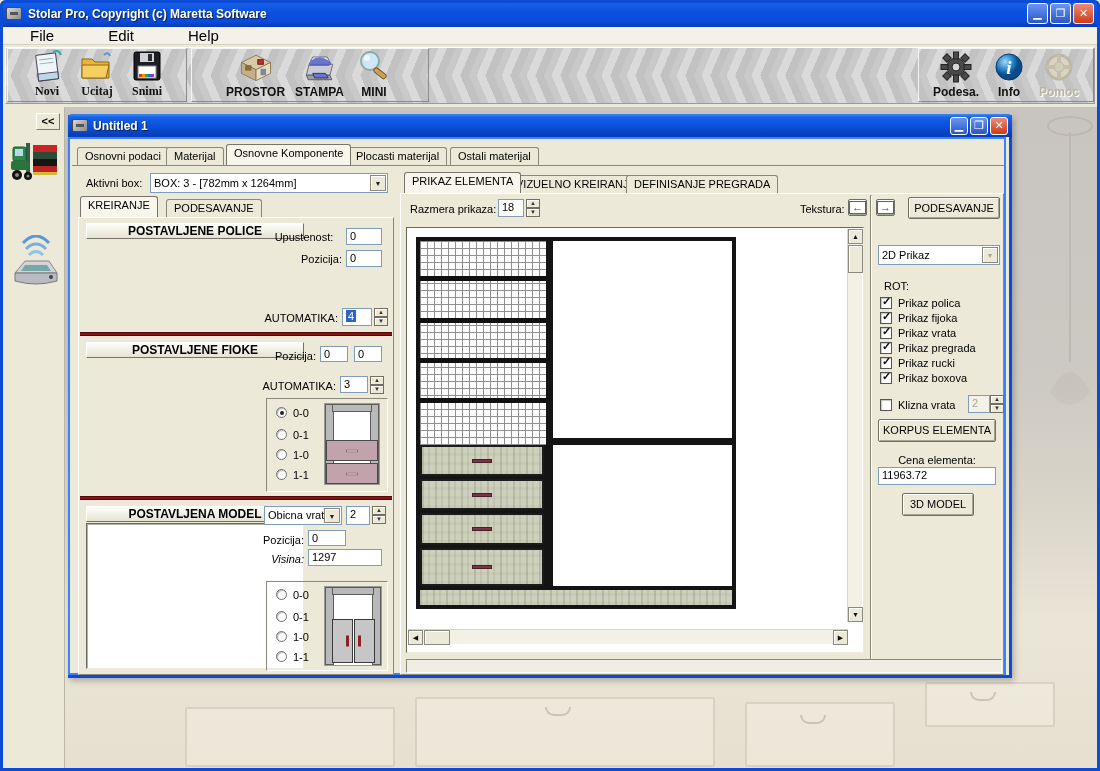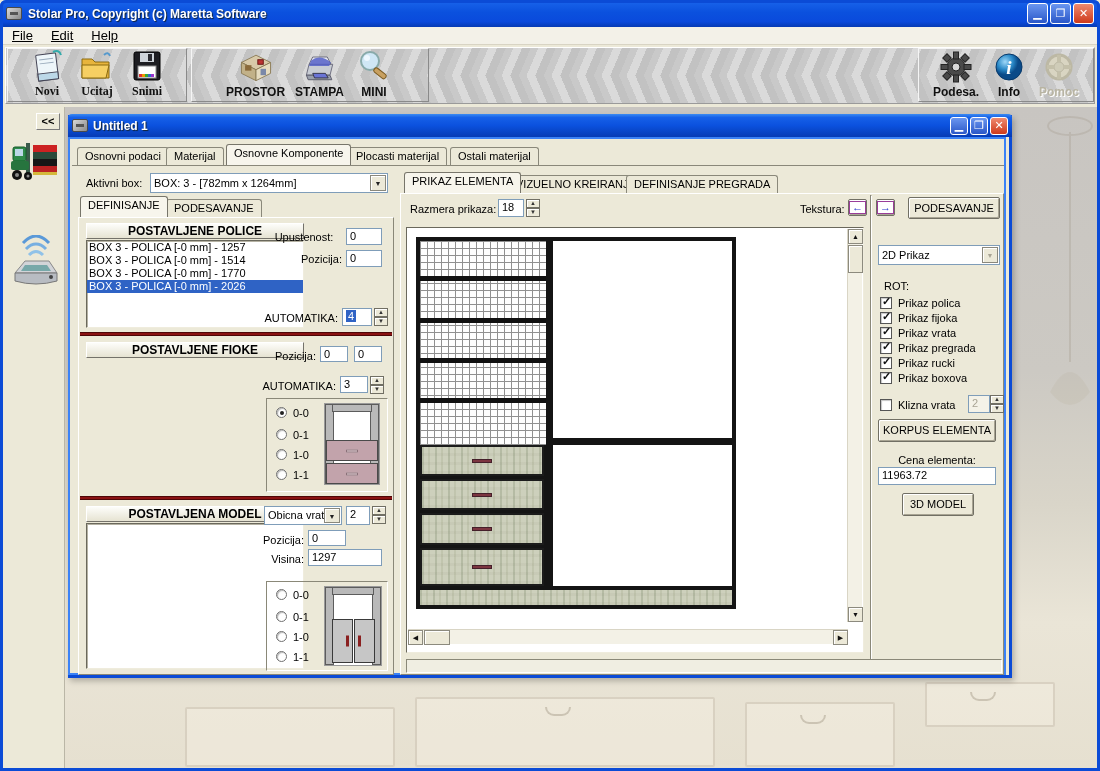--- a/index.html
+++ b/index.html
@@ -14,21 +14,21 @@
     background:linear-gradient(180deg,#3b8bf2 0%,#1660e8 12%,#0b51de 45%,#0a4adc 80%,#063bb4 100%);
     border-radius:6px 6px 0 0;display:flex;align-items:center;padding:0 6px;}
   .titlebar .ttl{color:#fff;font-size:12px;font-weight:bold;text-shadow:1px 1px 1px #123;margin-left:6px;flex:1;}
   .appicon{width:16px;height:13px;background:linear-gradient(135deg,#d8d8d8,#8a8a8a);border:1px solid #4a4a4a;border-radius:2px;position:relative;}
   .appicon:after{content:"";position:absolute;left:3px;top:4px;width:8px;height:3px;background:#555;}
   .wbtns{display:flex;gap:2px;}
   .wbtn{width:21px;height:21px;border-radius:3px;border:1px solid #fff;color:#fff;font-size:11px;line-height:18px;text-align:center;
     background:linear-gradient(#6a96f0,#2a57c8);}
   .wbtn.closefix{background:linear-gradient(#ef8a70,#ce3a1b);}
   .menubar{position:absolute;left:3px;top:27px;width:1094px;height:18px;background:#f3f1e8;border-bottom:1px solid #d8d4c4;display:flex;align-items:center;z-index:54;}
-  .menuitem{font-size:13px;padding:2px 9px;text-decoration:underline;}
+  .menuitem{font-size:15px;padding:2px 27px;}
   
   .toolband{position:absolute;left:3px;top:45px;width:1094px;height:62px;background:#ece9d8;z-index:53;}
   .chev{position:absolute;left:2px;top:2px;right:2px;bottom:3px;overflow:hidden;border:1px solid;border-color:#fff #9a9a9a #9a9a9a #fff;}
   .chev .ct,.chev .cb2{position:absolute;left:0;right:0;height:50%;}
   .chev .ct{top:0;background:repeating-linear-gradient(113deg,#c9c9c9 0 7px,#dadada 7px 15px,#c2c2c2 15px 23px);}
   .chev .cb2{bottom:0;background:repeating-linear-gradient(67deg,#c9c9c9 0 7px,#dadada 7px 15px,#c2c2c2 15px 23px);}
   .tgroup{position:absolute;top:3px;height:54px;border:1px solid;border-color:#f5f5f5 #8a8a8a #8a8a8a #f5f5f5;display:flex;align-items:flex-end;justify-content:center;gap:10px;padding:2px 8px;}
   .tbtn{display:flex;flex-direction:column;align-items:center;font-size:12px;font-weight:bold;color:#111;}
   .tbtn .ic{width:40px;height:36px;display:flex;align-items:center;justify-content:center;}
   .tbtn.dis{color:#b8b4a2;text-shadow:1px 1px 0 #fff;}
@@ -338,32 +338,26 @@
       <div class="tab" style="left:278px;top:8px;">Plocasti materijal</div>
       <div class="tab" style="left:380px;top:8px;">Ostali materijal</div>
       <div class="tabline" style="left:2px;top:26px;width:932px;"></div>
 
       <div class="lbl" style="left:16px;top:38px;">Aktivni box:</div>
       <div class="field" style="left:80px;top:34px;width:238px;height:20px;line-height:16px;">
         <span>BOX: 3 - [782mm  x  1264mm]</span>
         <span class="combo-arrow">▼</span>
       </div>
 
-      <div class="tab active" style="left:10px;top:60px;">DEFINISANJE</div>
+      <div class="tab active" style="left:10px;top:60px;">KREIRANJE</div>
       <div class="tab" style="left:96px;top:60px;">PODESAVANJE</div>
 
       <div class="frame" style="left:8px;top:78px;width:316px;height:458px;"></div>
 
       <div class="hdrbar" style="left:16px;top:84px;width:218px;height:16px;">POSTAVLJENE POLICE</div>
-      <div class="listbox" style="left:16px;top:101px;width:218px;height:88px;">
-        <div class="li">BOX 3 - POLICA [-0 mm] - 1257</div>
-        <div class="li">BOX 3 - POLICA [-0 mm] - 1514</div>
-        <div class="li">BOX 3 - POLICA [-0 mm] - 1770</div>
-        <div class="li sel">BOX 3 - POLICA [-0 mm] - 2026</div>
-      </div>
       <div class="lbl" style="left:196px;top:92px;width:76px;text-align:center;">Upustenost:</div>
       <div class="field" style="left:276px;top:89px;width:36px;height:17px;">0</div>
       <div class="lbl" style="left:196px;top:114px;width:76px;text-align:right;">Pozicija:</div>
       <div class="field" style="left:276px;top:111px;width:36px;height:17px;">0</div>
       <div class="lbl" style="left:176px;top:173px;width:92px;text-align:right;">AUTOMATIKA:</div>
       <div class="field" style="left:272px;top:169px;width:30px;height:18px;"><span style="background:#2f63c5;color:#fff;padding:0 2px;">4</span></div>
       <div class="spin" style="left:304px;top:169px;">
           <div class="sp">▲</div>
           <div class="sp">▼</div>
         </div>
@@ -410,21 +404,21 @@
         <span>Obicna vrata</span>
         <span class="combo-arrow">▼</span>
       </div>
       <div class="field" style="left:276px;top:367px;width:24px;height:19px;">2</div>
       <div class="spin" style="left:302px;top:367px;">
           <div class="sp">▲</div>
           <div class="sp">▼</div>
         </div>
       <div class="lbl" style="left:184px;top:395px;width:50px;text-align:right;">Pozicija:</div>
       <div class="field" style="left:238px;top:391px;width:38px;height:16px;">0</div>
-      <div class="lbl" style="left:184px;top:414px;width:50px;text-align:right;">Visina:</div>
+      <div class="lbl" style="left:184px;top:414px;width:50px;text-align:right;font-style:italic;">Visina:</div>
       <div class="field" style="left:238px;top:410px;width:74px;height:17px;">1297</div>
 
       <div class="frame2" style="left:196px;top:442px;width:122px;height:90px;"></div>
       <div class="radio" style="left:206px;top:450px;"></div>
       <div class="lbl" style="left:223px;top:450px;">0-0</div>
       <div class="radio" style="left:206px;top:472px;"></div>
       <div class="lbl" style="left:223px;top:472px;">0-1</div>
       <div class="radio" style="left:206px;top:492px;"></div>
       <div class="lbl" style="left:223px;top:492px;">1-0</div>
       <div class="radio" style="left:206px;top:512px;"></div>

